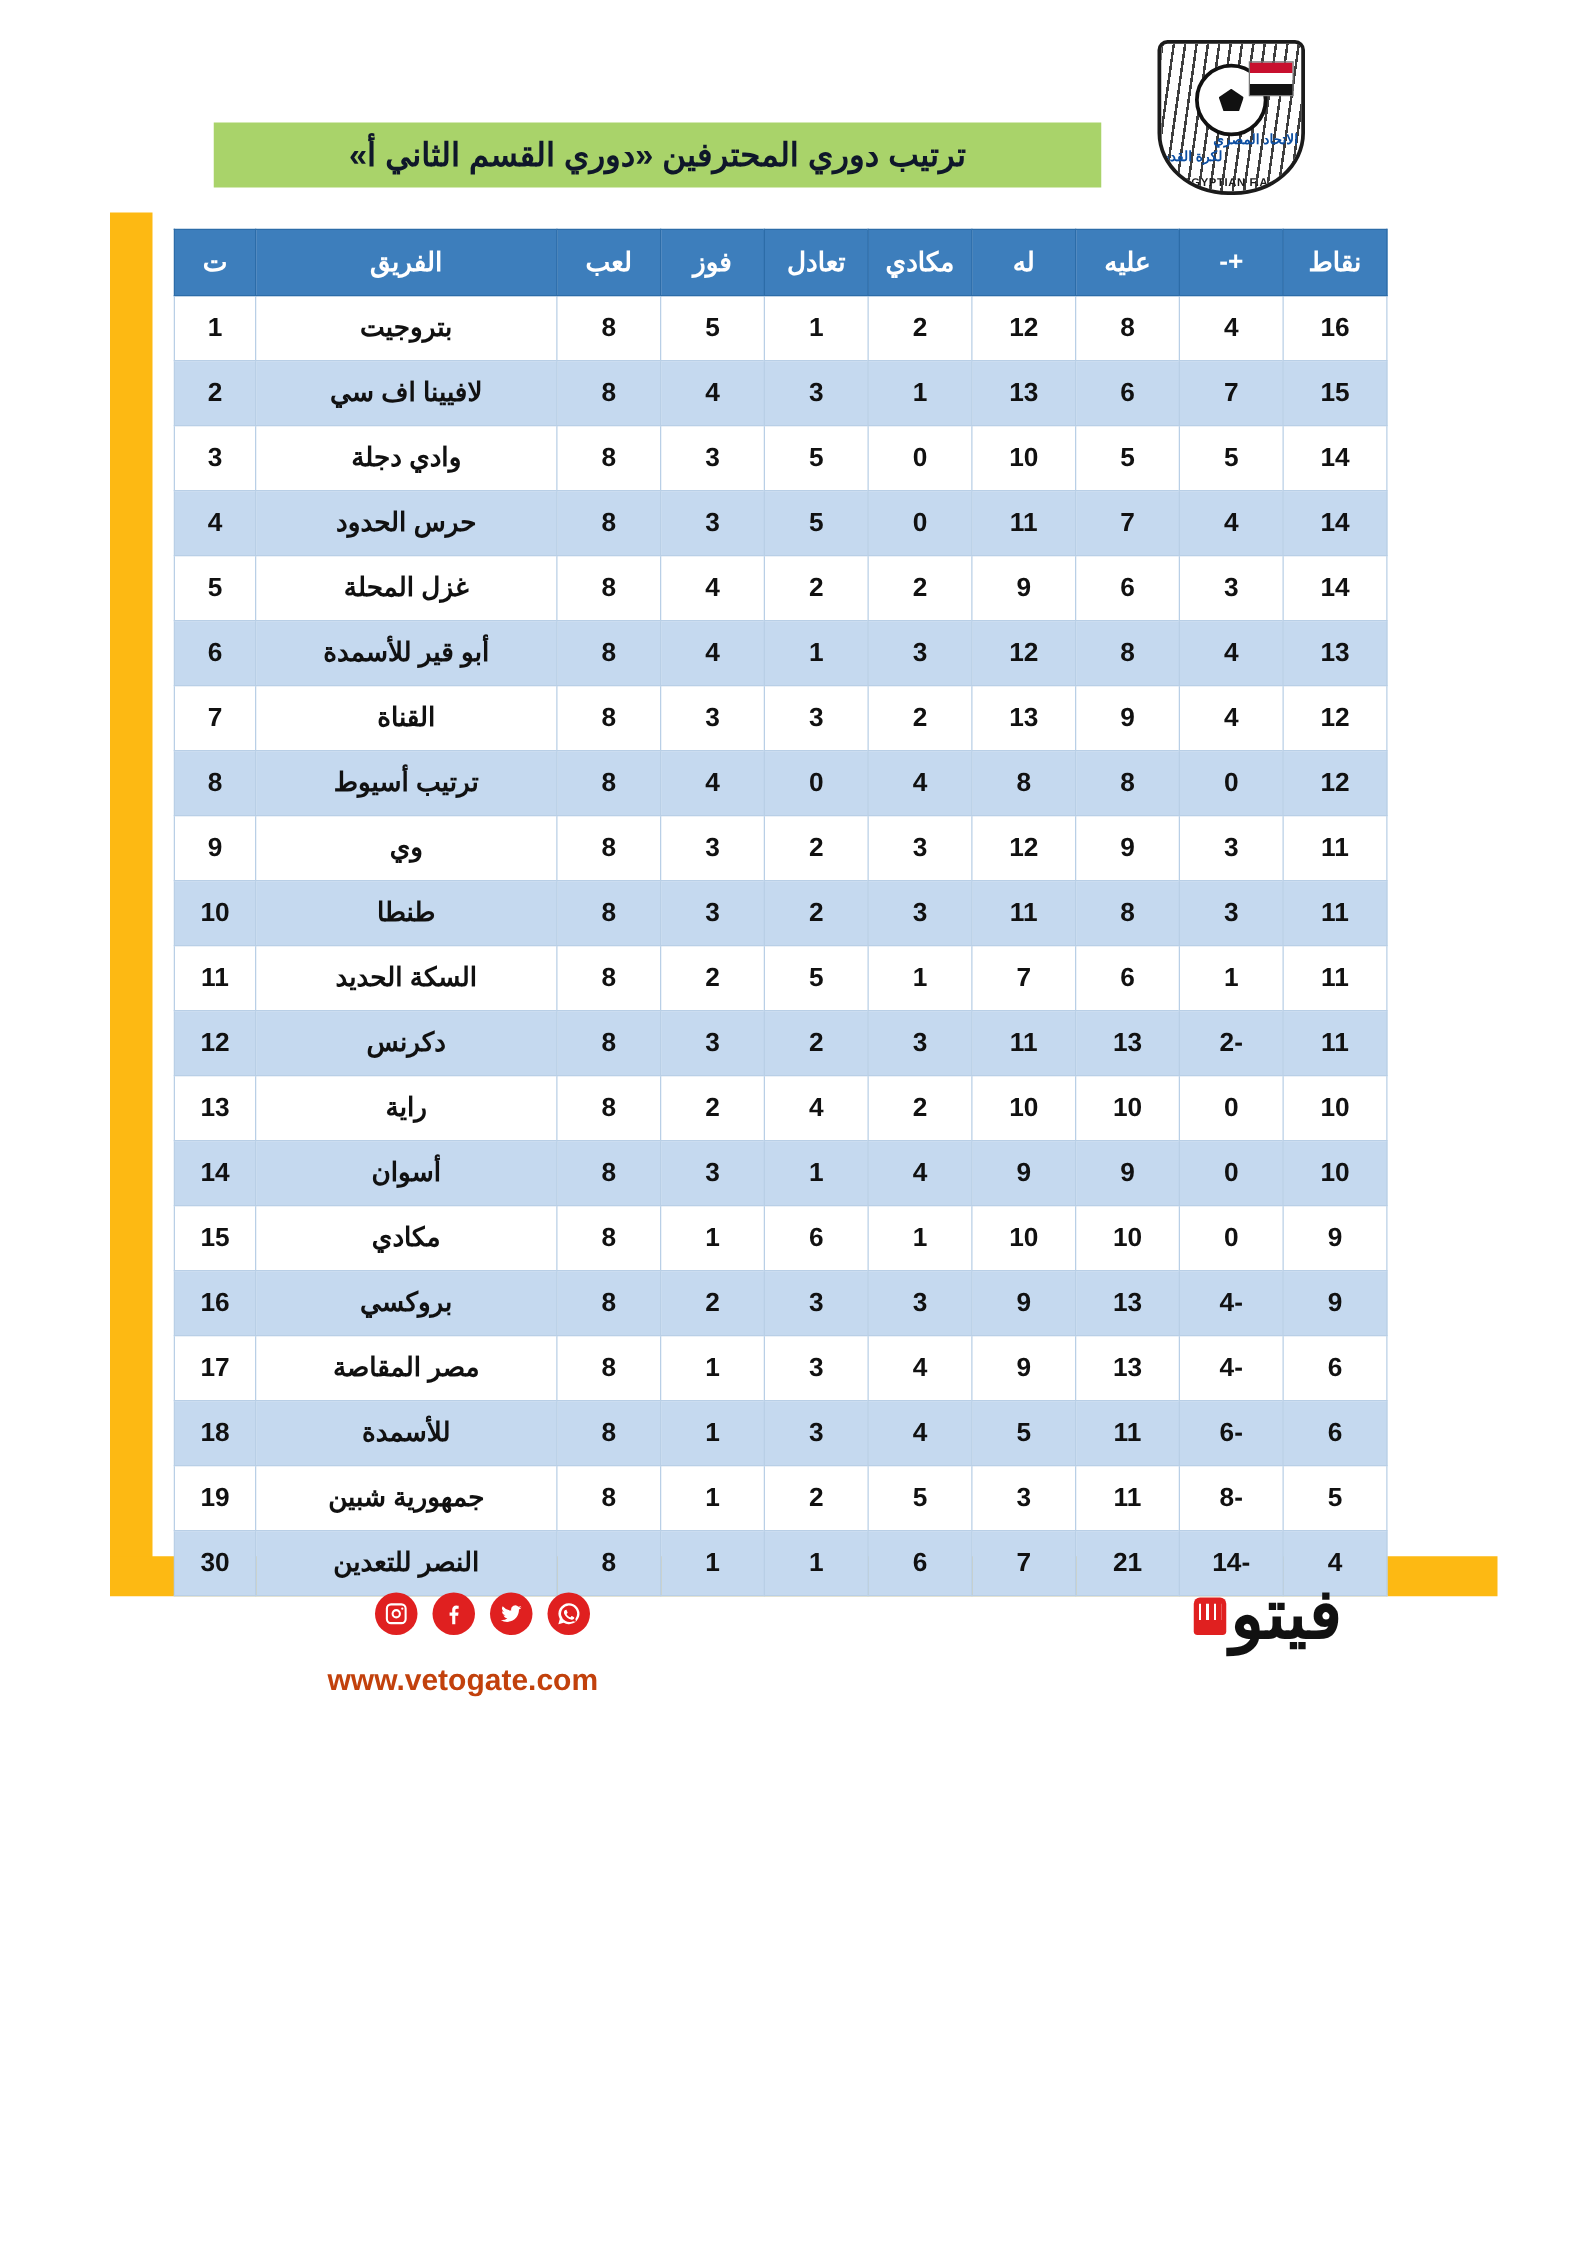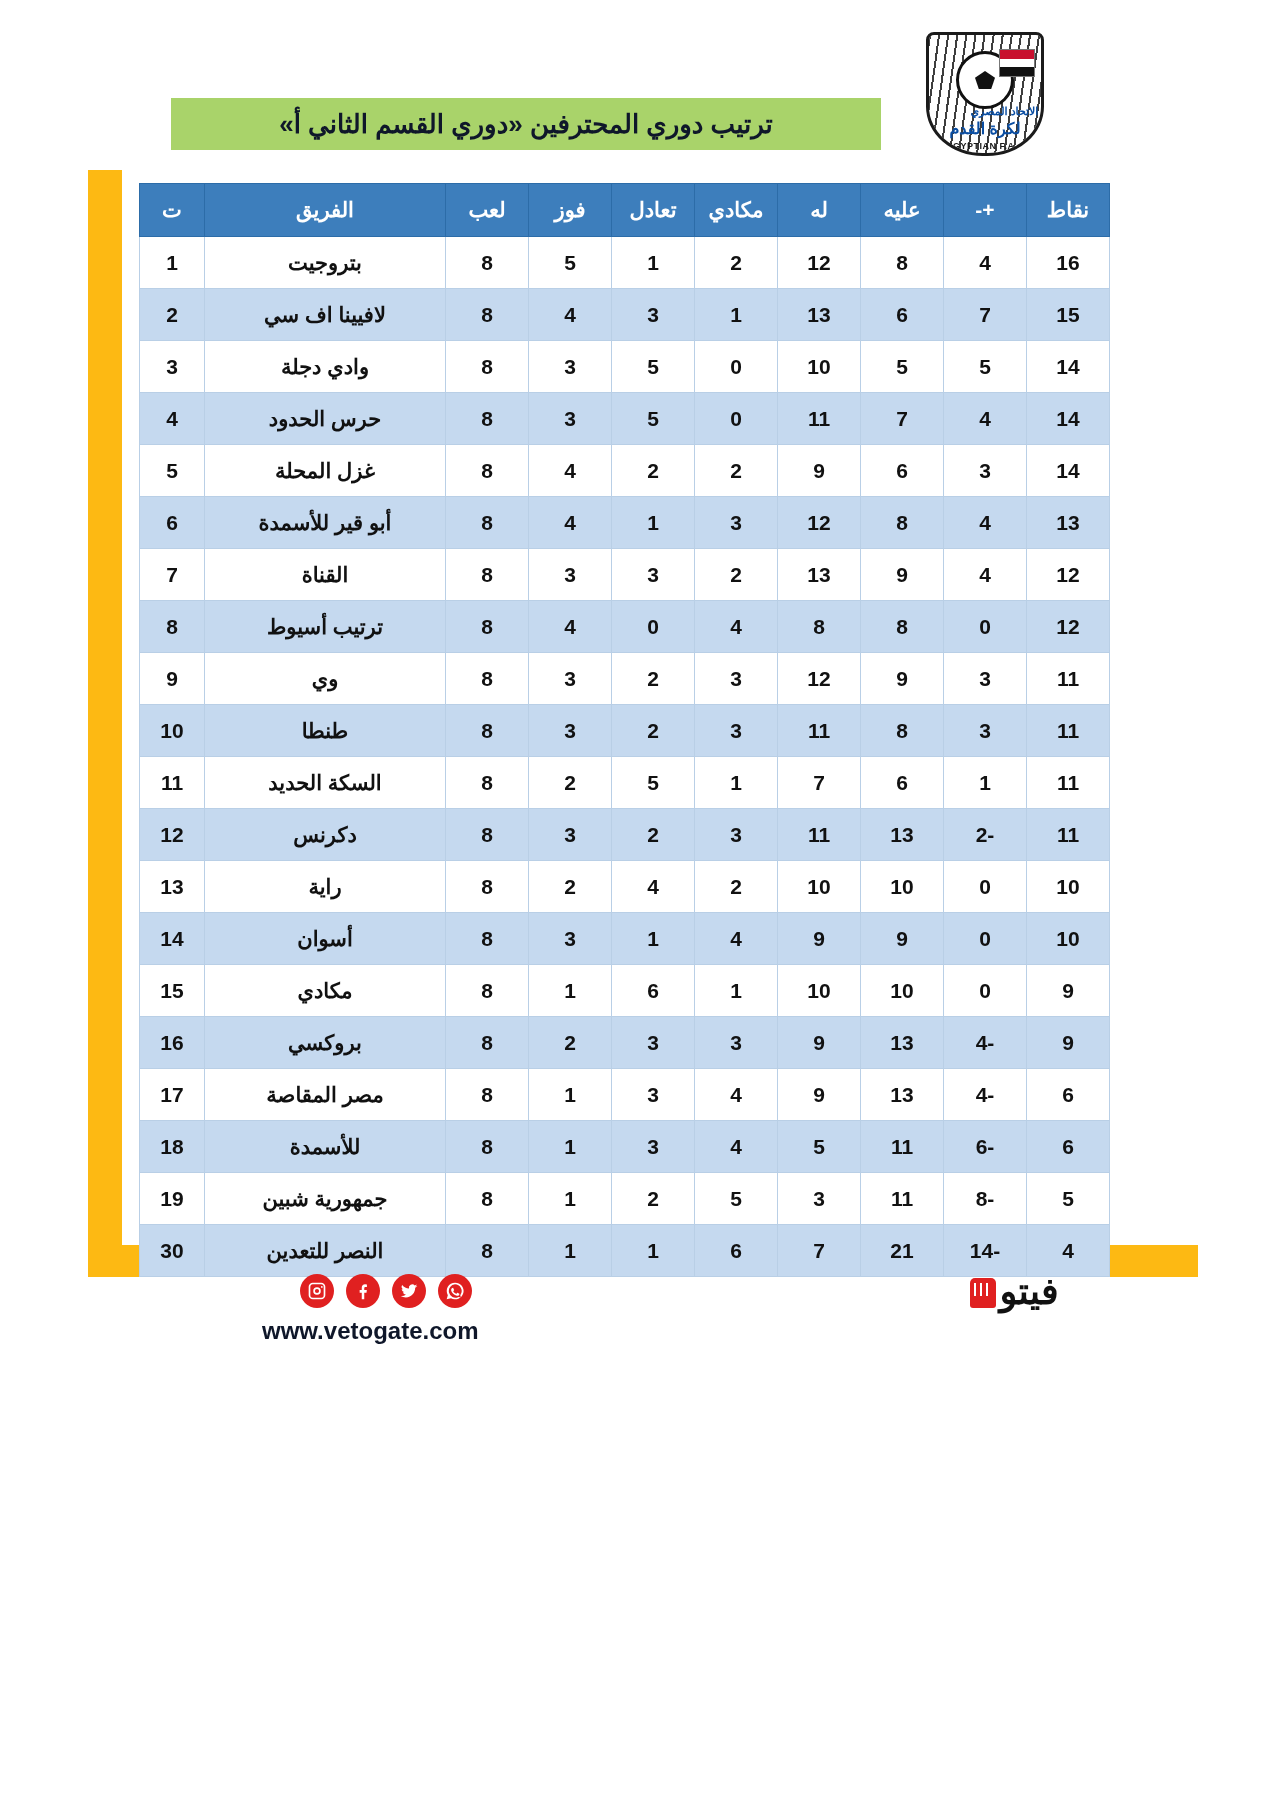--- a/index.html
+++ b/index.html
@@ -87,22 +87,22 @@
     font-size: 11px;
     font-weight: bold;
     color: #0b4ea2;
     letter-spacing: -0.3px;
     padding-left: 39px;
   }
   .logo-text-ar2 {
     position: absolute;
     left: 0; right: 0;
     top: 84px;
-    text-align: center;
-    font-size: 16px;
+    text-align: left;
+    font-size: 11px;
     font-weight: bold;
     color: #0b4ea2;
   }
   .logo-text-en {
     position: absolute;
     left: 0; right: 12px;
     bottom: 2px;
     text-align: center;
     font-size: 9px;
     font-weight: bold;
@@ -193,21 +193,21 @@
     right: 165px;
     bottom: 478px;
     width: 190px;
     height: 62px;
     display: flex;
     align-items: center;
     justify-content: center;
     direction: rtl;
   }
   .footer-logo .veto-ar {
-    font-size: 37px;
+    font-size: 56px;
     font-weight: bold;
     color: #111111;
     letter-spacing: -2px;
     line-height: 1;
   }
   .footer-logo .veto-hand {
     display: inline-block;
     width: 26px;
     height: 30px;
     margin: 0 3px -4px 3px;
@@ -243,24 +243,24 @@
     align-items: center;
     justify-content: center;
     font-size: 18px;
     font-weight: bold;
   }
   .social svg { width: 20px; height: 20px; fill: #ffffff; }
 
   .site-url {
     position: absolute;
     left: 262px;
-    bottom: 455px;
+    bottom: 441px;
     font-size: 24px;
     font-weight: bold;
-    color: #0f172a;
+    color: #c2410c;
     direction: ltr;
     text-align: center;
   }
 </style>
 </head>
 <body>
 
 <div class="header">
 
   <div class="logo-wrap">

